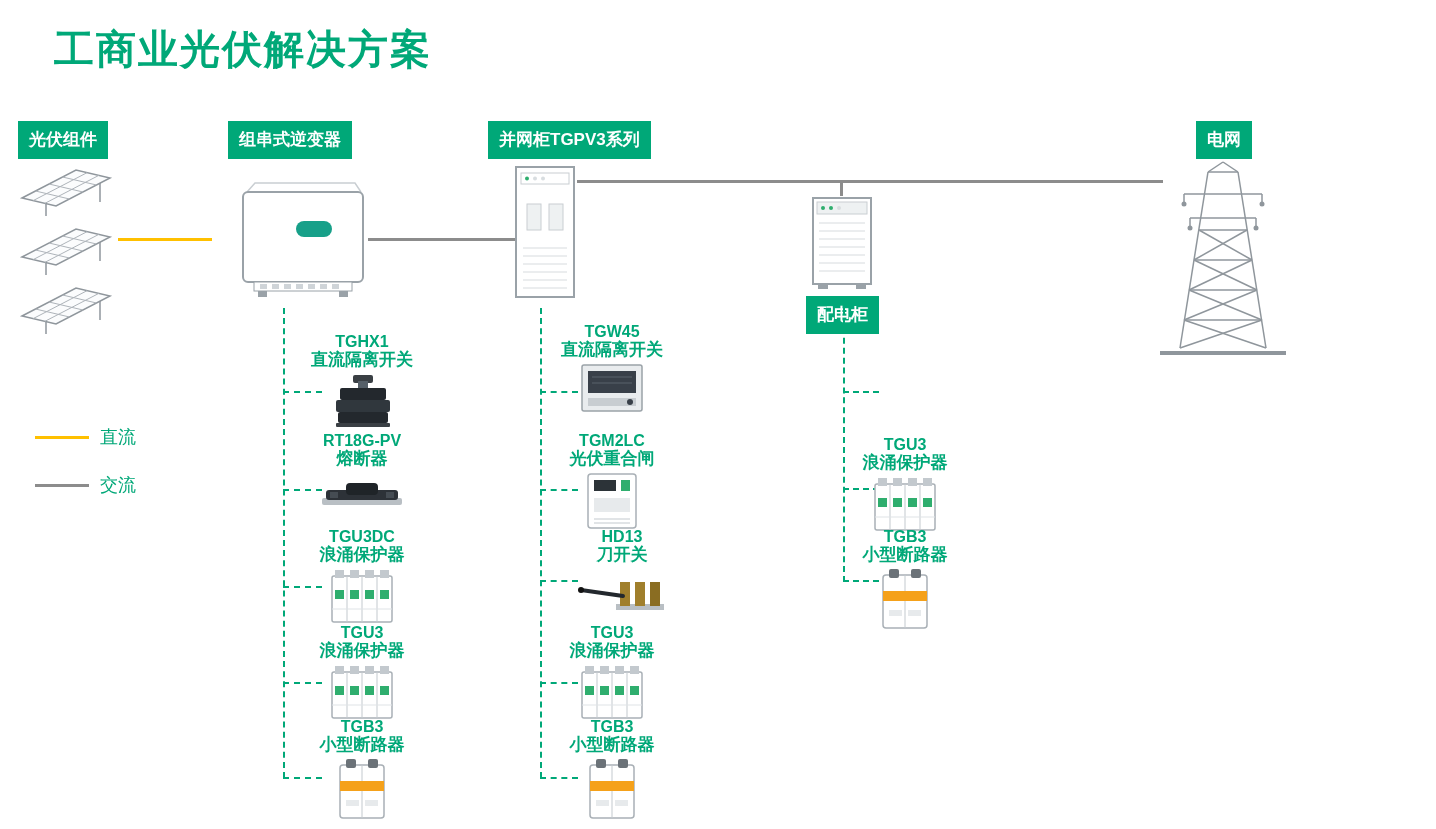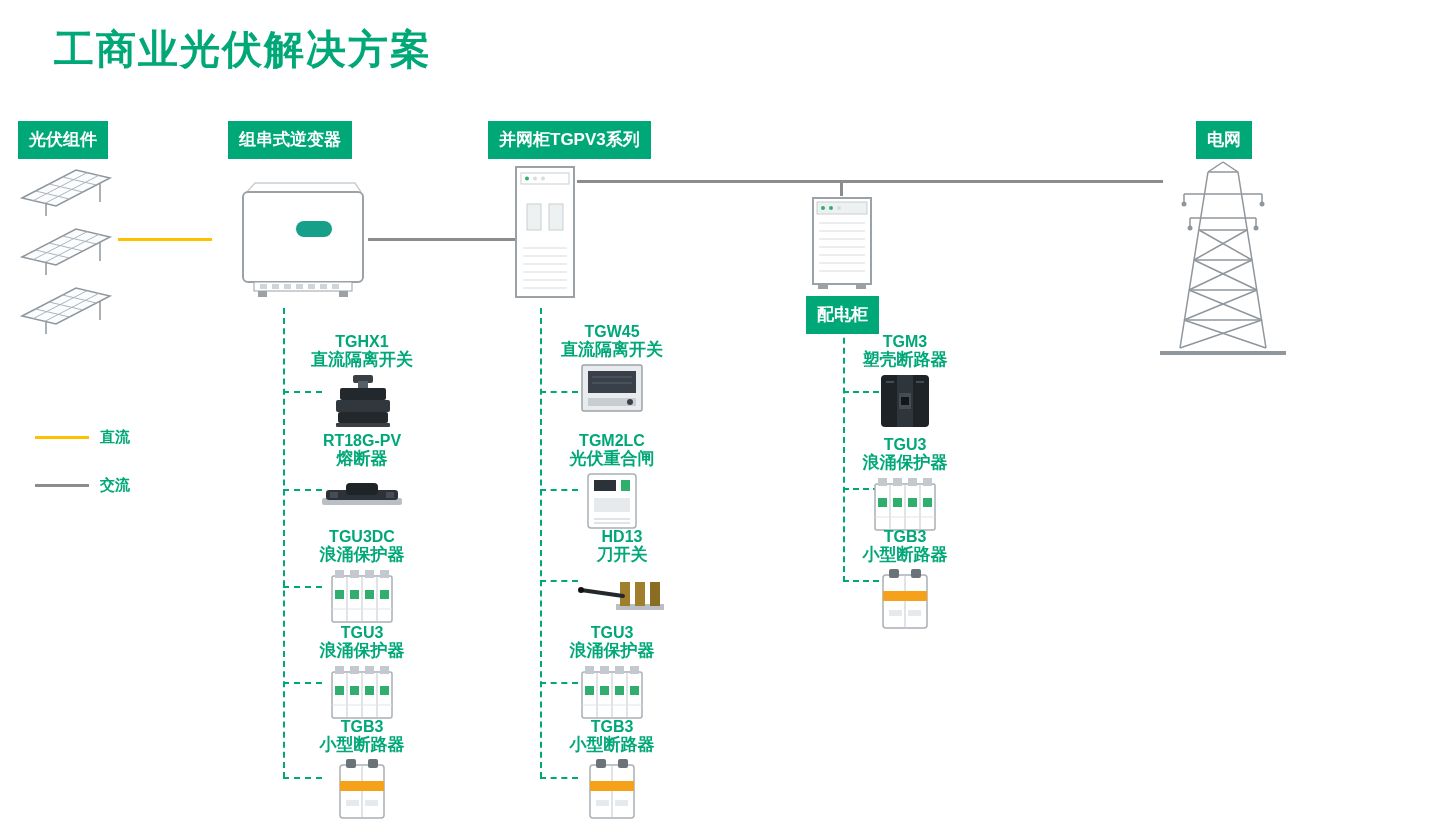--- a/index.html
+++ b/index.html
@@ -11,21 +11,21 @@
   .hline{position:absolute;height:3px;}
   .dc{background:#FFC000;}
   .ac{background:#8C8C8C;}
   .vstub{position:absolute;width:3px;background:#8C8C8C;}
   .conn-v{position:absolute;width:0;border-left:2px dashed #00A878;}
   .conn-h{position:absolute;height:0;border-top:2px dashed #00A878;}
   .product{position:absolute;width:130px;text-align:center;color:#00A878;font-weight:700;}
   .product .model{font-size:16px;line-height:18px;}
   .product .desc{font-size:17px;line-height:17px;}
   .product svg{margin-top:5px;}
-  .legend-label{position:absolute;color:#00A878;font-weight:700;font-size:15px;line-height:16px;}
+  .legend-label{position:absolute;color:#00A878;font-weight:400;font-size:18px;line-height:16px;}
   .art{position:absolute;}
 </style>
 </head>
 <body>
 
 <svg width="0" height="0" style="position:absolute" aria-hidden="true">
   <defs>
     <symbol id="i-isolator" viewBox="0 0 70 56">
       <rect x="26" y="2" width="20" height="8" rx="2" fill="#3a3f44"></rect>
       <rect x="31" y="8" width="10" height="7" fill="#555f68"></rect>
@@ -304,27 +304,20 @@
       </svg>
   </div>
   <div class="product" style="left:547px;top:718px">
     <div class="model">TGB3</div>
     <div class="desc">小型断路器</div>
     <svg width="48" height="62">
         <use href="#i-mcb"></use>
       </svg>
   </div>
 
-  <div class="product" style="left:840px;top:333px">
-    <div class="model">TGM3</div>
-    <div class="desc">塑壳断路器</div>
-    <svg width="56" height="56">
-        <use href="#i-mccb"></use>
-      </svg>
-  </div>
   <div class="product" style="left:840px;top:436px">
     <div class="model">TGU3</div>
     <div class="desc">浪涌保护器</div>
     <svg width="62" height="56">
         <use href="#i-spd"></use>
       </svg>
   </div>
   <div class="product" style="left:840px;top:528px">
     <div class="model">TGB3</div>
     <div class="desc">小型断路器</div>

